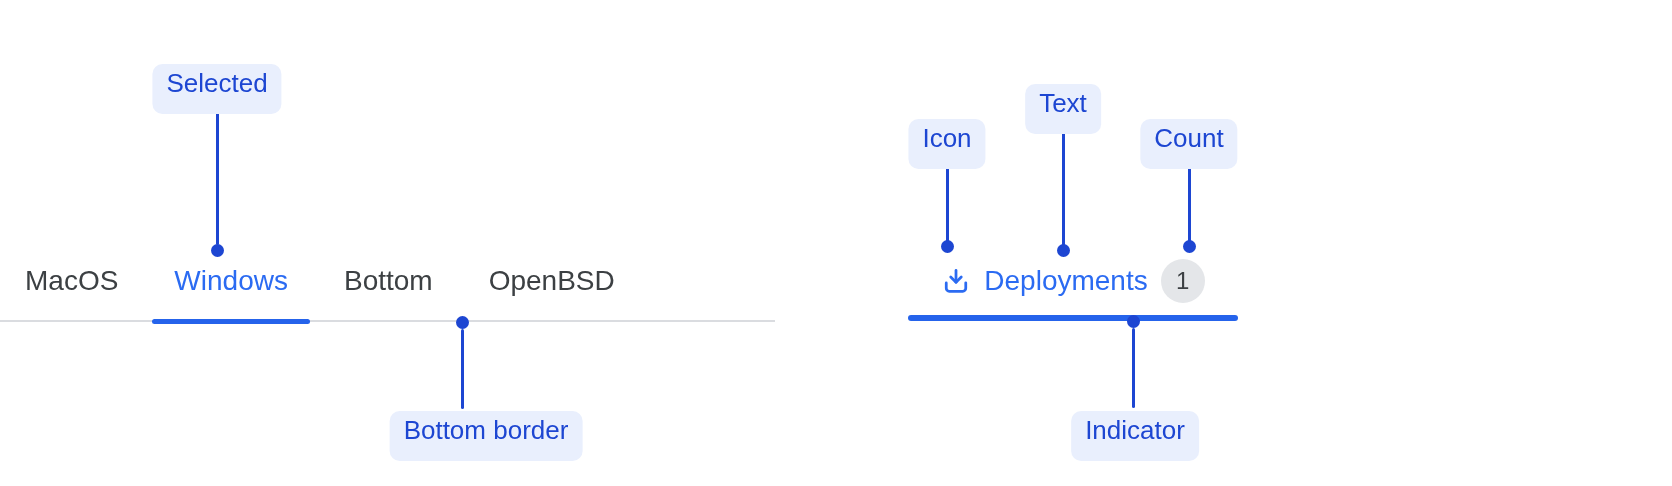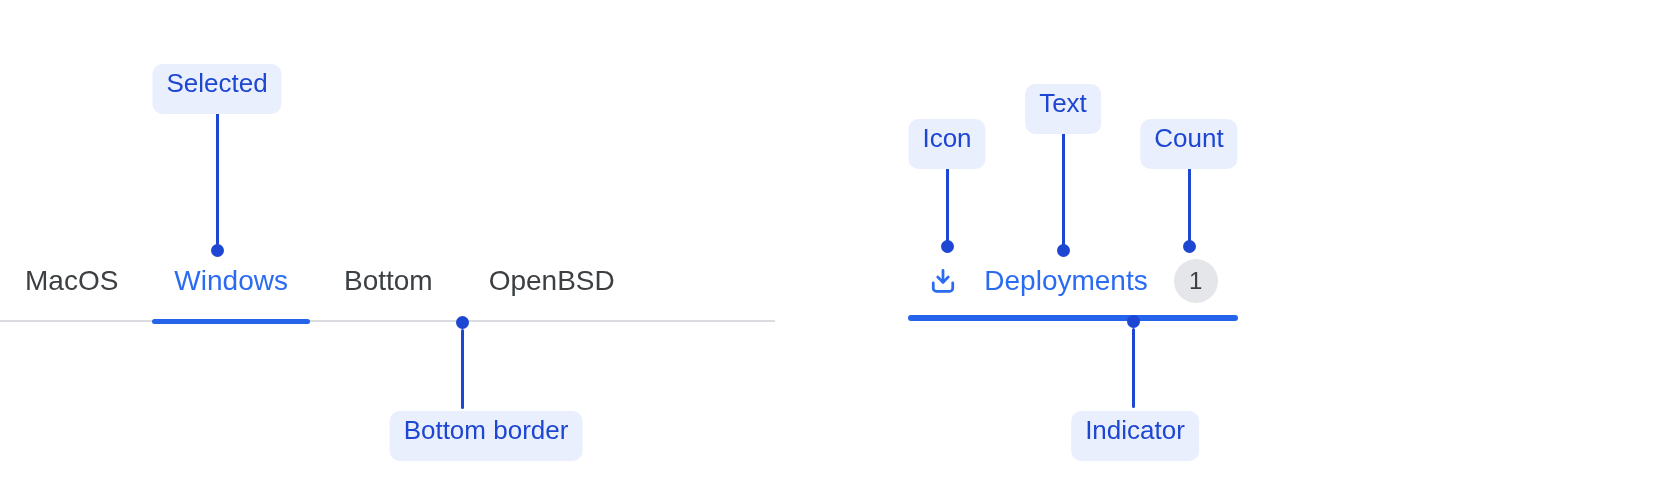--- a/index.html
+++ b/index.html
@@ -20,21 +20,21 @@
   .tabbar-border{position:absolute;left:0;top:320;width:775px;height:2px;background:var(--border-gray);top:320px;}
   .tabs-row{position:absolute;left:3px;top:252px;height:58px;display:flex;align-items:center;gap:12px;}
   .tab{position:relative;height:58px;display:flex;align-items:center;padding:0 22px;
        font-size:28px;color:var(--inactive-text);cursor:pointer;white-space:nowrap;}
   .tab.selected{color:var(--accent-blue);font-weight:500;}
   .tab-underline{position:absolute;left:0;right:0;top:67px;height:5px;border-radius:3px;
        background:var(--indicator-blue);z-index:3;}
 
   
   .dep-tab{position:absolute;left:908px;top:252px;width:330px;height:58px;display:flex;
-       align-items:center;justify-content:center;gap:26px;cursor:pointer;}
+       align-items:center;justify-content:center;gap:13px;cursor:pointer;}
   .dep-label{font-size:28px;font-weight:500;color:var(--accent-blue);white-space:nowrap;}
   .dep-icon{width:30px;height:30px;display:block;}
   .count-badge{width:44px;height:44px;border-radius:50%;background:var(--badge-bg);
        display:flex;align-items:center;justify-content:center;
        font-size:24px;color:var(--inactive-text);}
   .dep-indicator{position:absolute;left:908px;top:315px;width:330px;height:6px;
        border-radius:3px;background:var(--indicator-blue);z-index:2;}
 
   
   .pill{position:absolute;transform:translateX(-50%);height:50px;line-height:38px;

